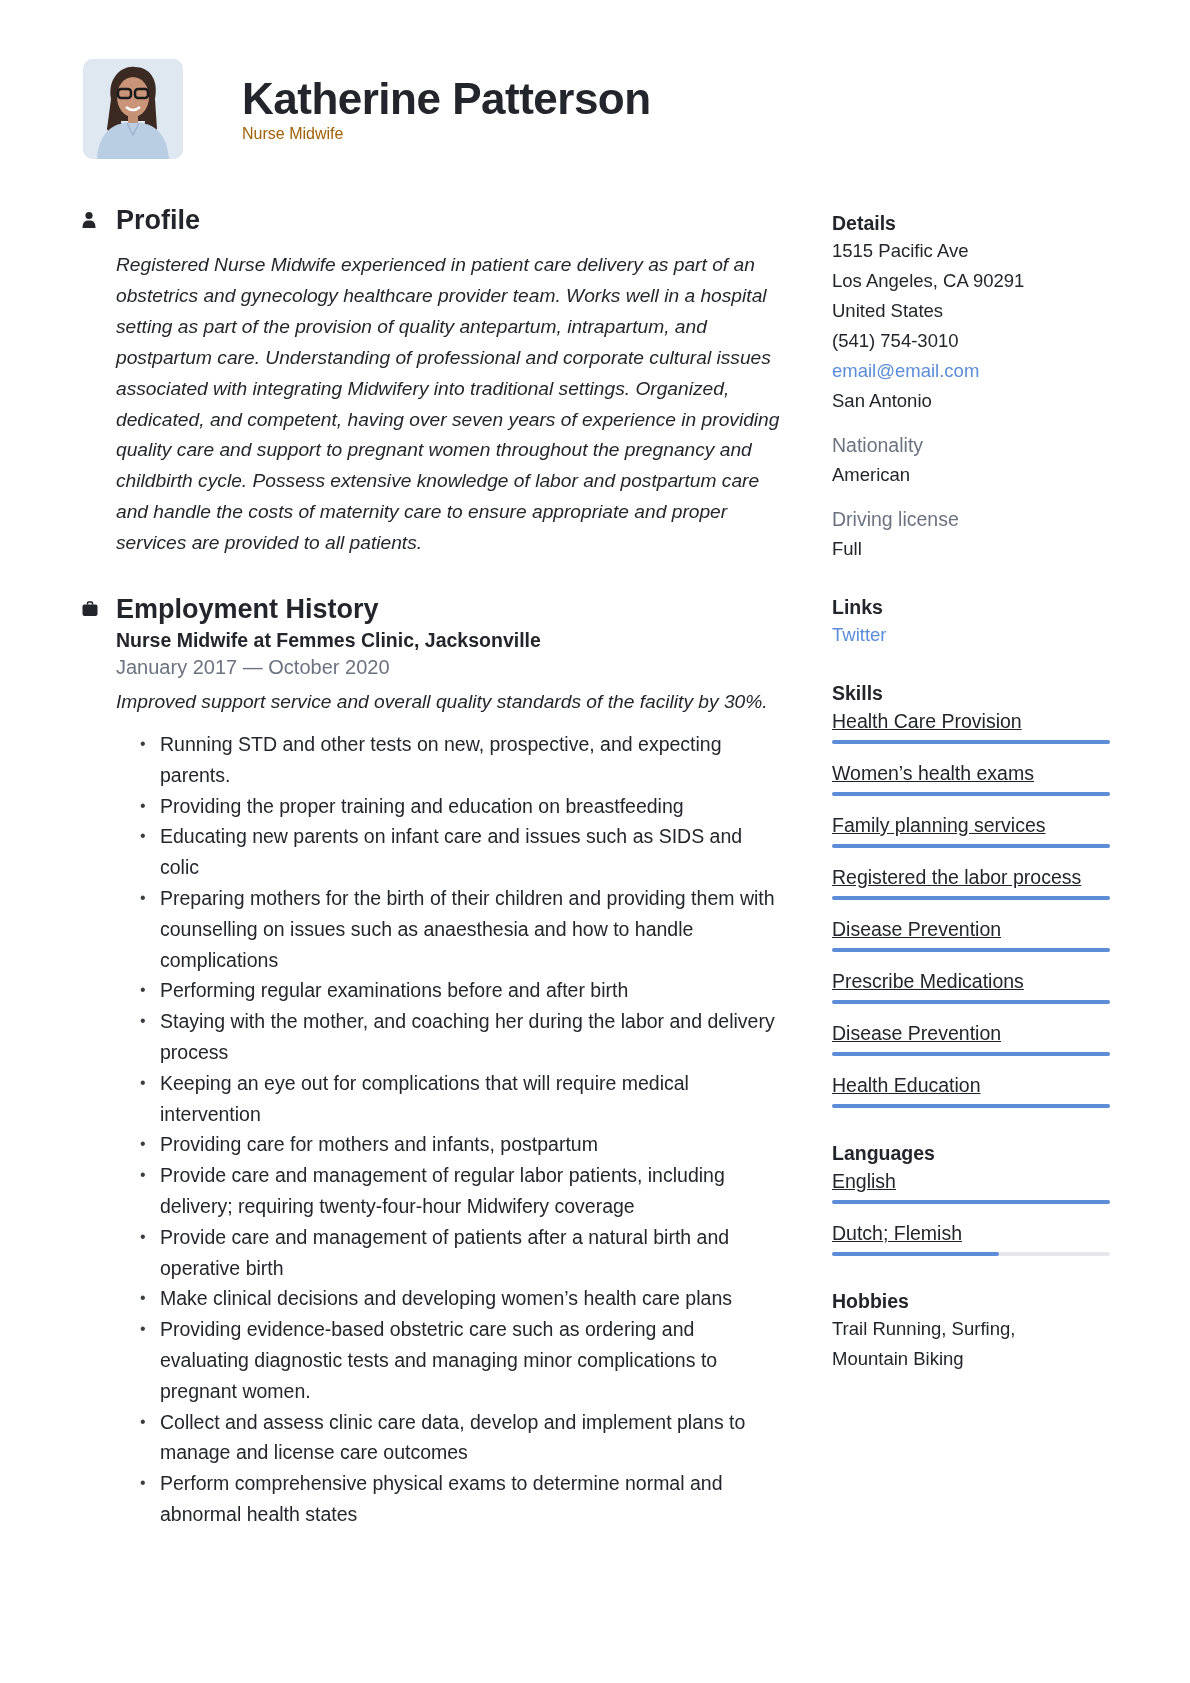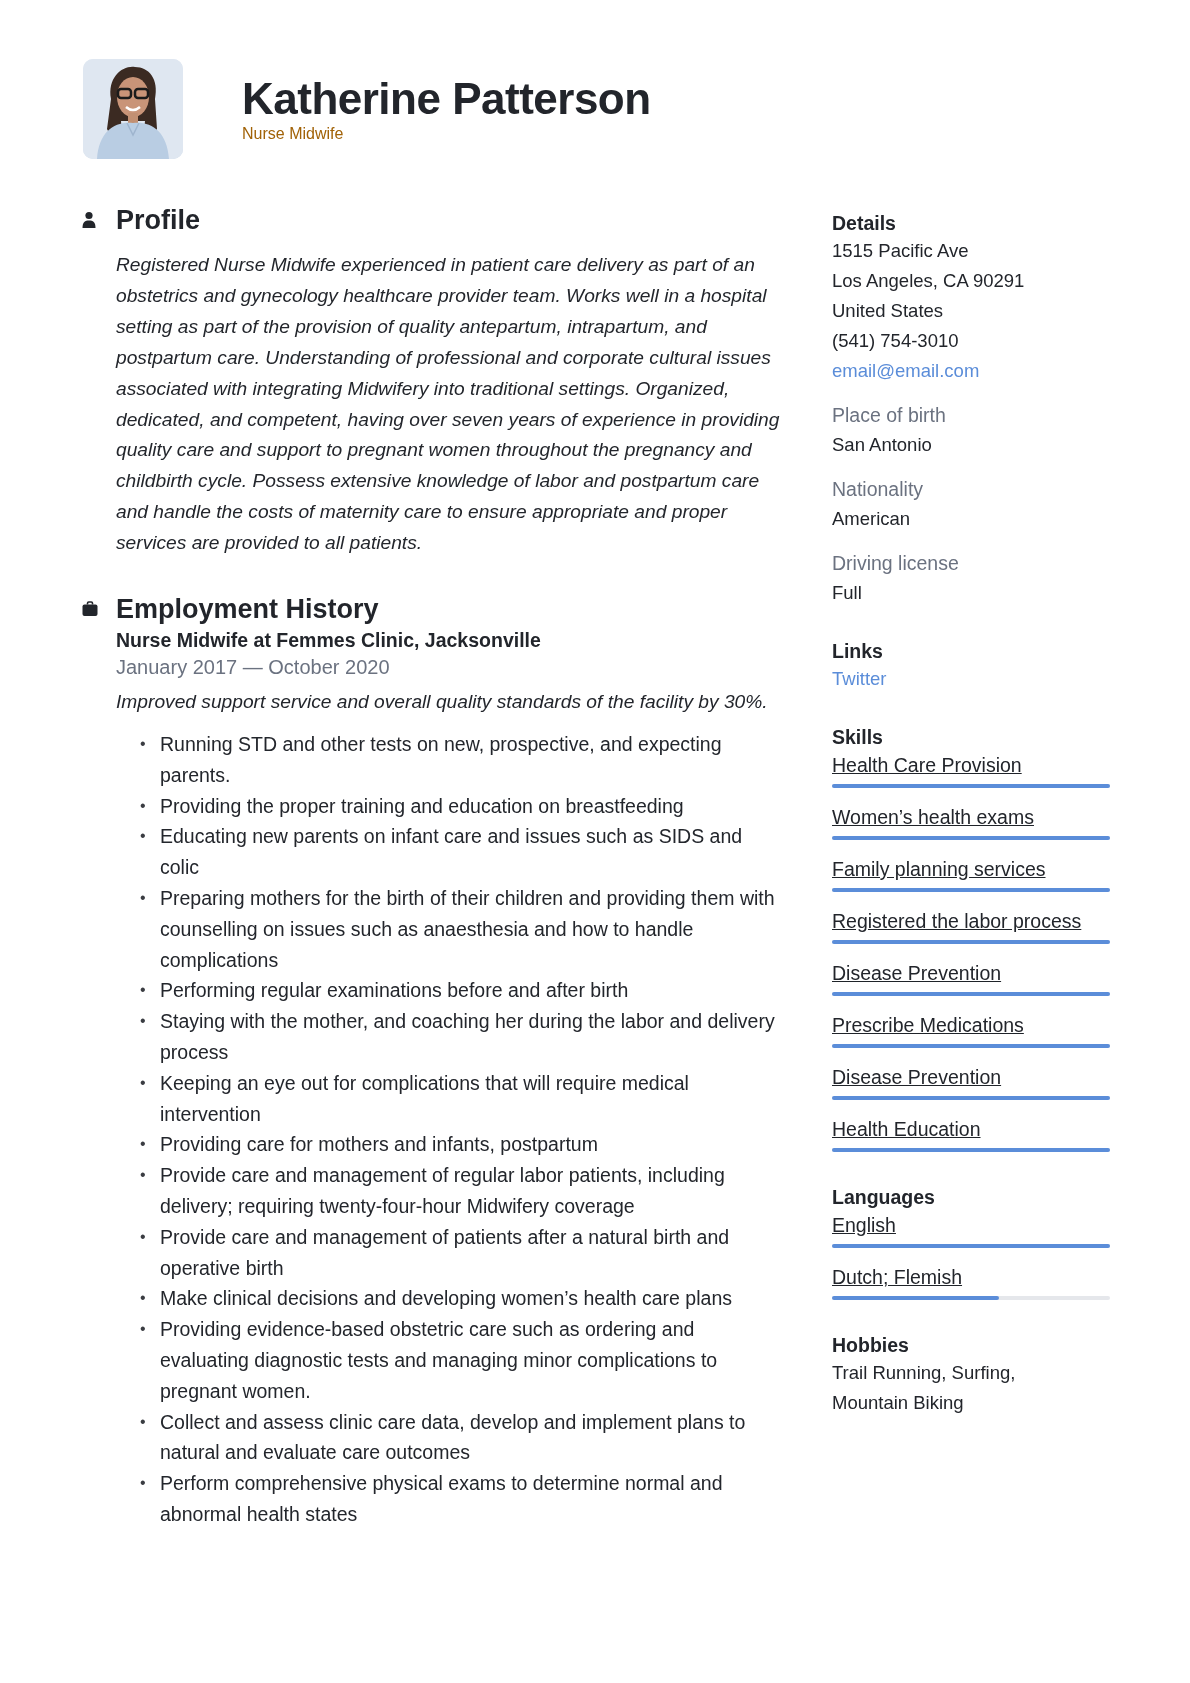--- a/index.html
+++ b/index.html
@@ -100,37 +100,36 @@
         <li>Educating new parents on infant care and issues such as SIDS and colic</li>
         <li>Preparing mothers for the birth of their children and providing them with counselling on issues such as anaesthesia and how to handle complications</li>
         <li>Performing regular examinations before and after birth</li>
         <li>Staying with the mother, and coaching her during the labor and delivery process</li>
         <li>Keeping an eye out for complications that will require medical intervention</li>
         <li>Providing care for mothers and infants, postpartum</li>
         <li>Provide care and management of regular labor patients, including delivery; requiring twenty-four-hour Midwifery coverage</li>
         <li>Provide care and management of patients after a natural birth and operative birth</li>
         <li>Make clinical decisions and developing women’s health care plans</li>
         <li>Providing evidence-based obstetric care such as ordering and evaluating diagnostic tests and managing minor complications to pregnant women.</li>
-        <li>Collect and assess clinic care data, develop and implement plans to natural and evaluate care outcomes</li>
+        <li>Collect and assess clinic care data, develop and implement plans to manage and license care outcomes</li>
         <li>Perform comprehensive physical exams to determine normal and abnormal health states</li>
       </ul>
     </div>
   </div>
 </div>
 
 <div class="side">
   <div>
     <div class="side-title">Details</div>
     <div class="side-line">1515 Pacific Ave</div>
     <div class="side-line">Los Angeles, CA 90291</div>
     <div class="side-line">United States</div>
     <div class="side-line">(541) 754-3010</div>
     <a class="side-link">email@email.com</a>
 
-    <div class="side-label">Place of birth</div>
     <div class="side-line">San Antonio</div>
 
     <div class="side-label">Nationality</div>
     <div class="side-line">American</div>
 
     <div class="side-label">Driving license</div>
     <div class="side-line">Full</div>
   </div>
 
   <div class="gap-lg"></div>

